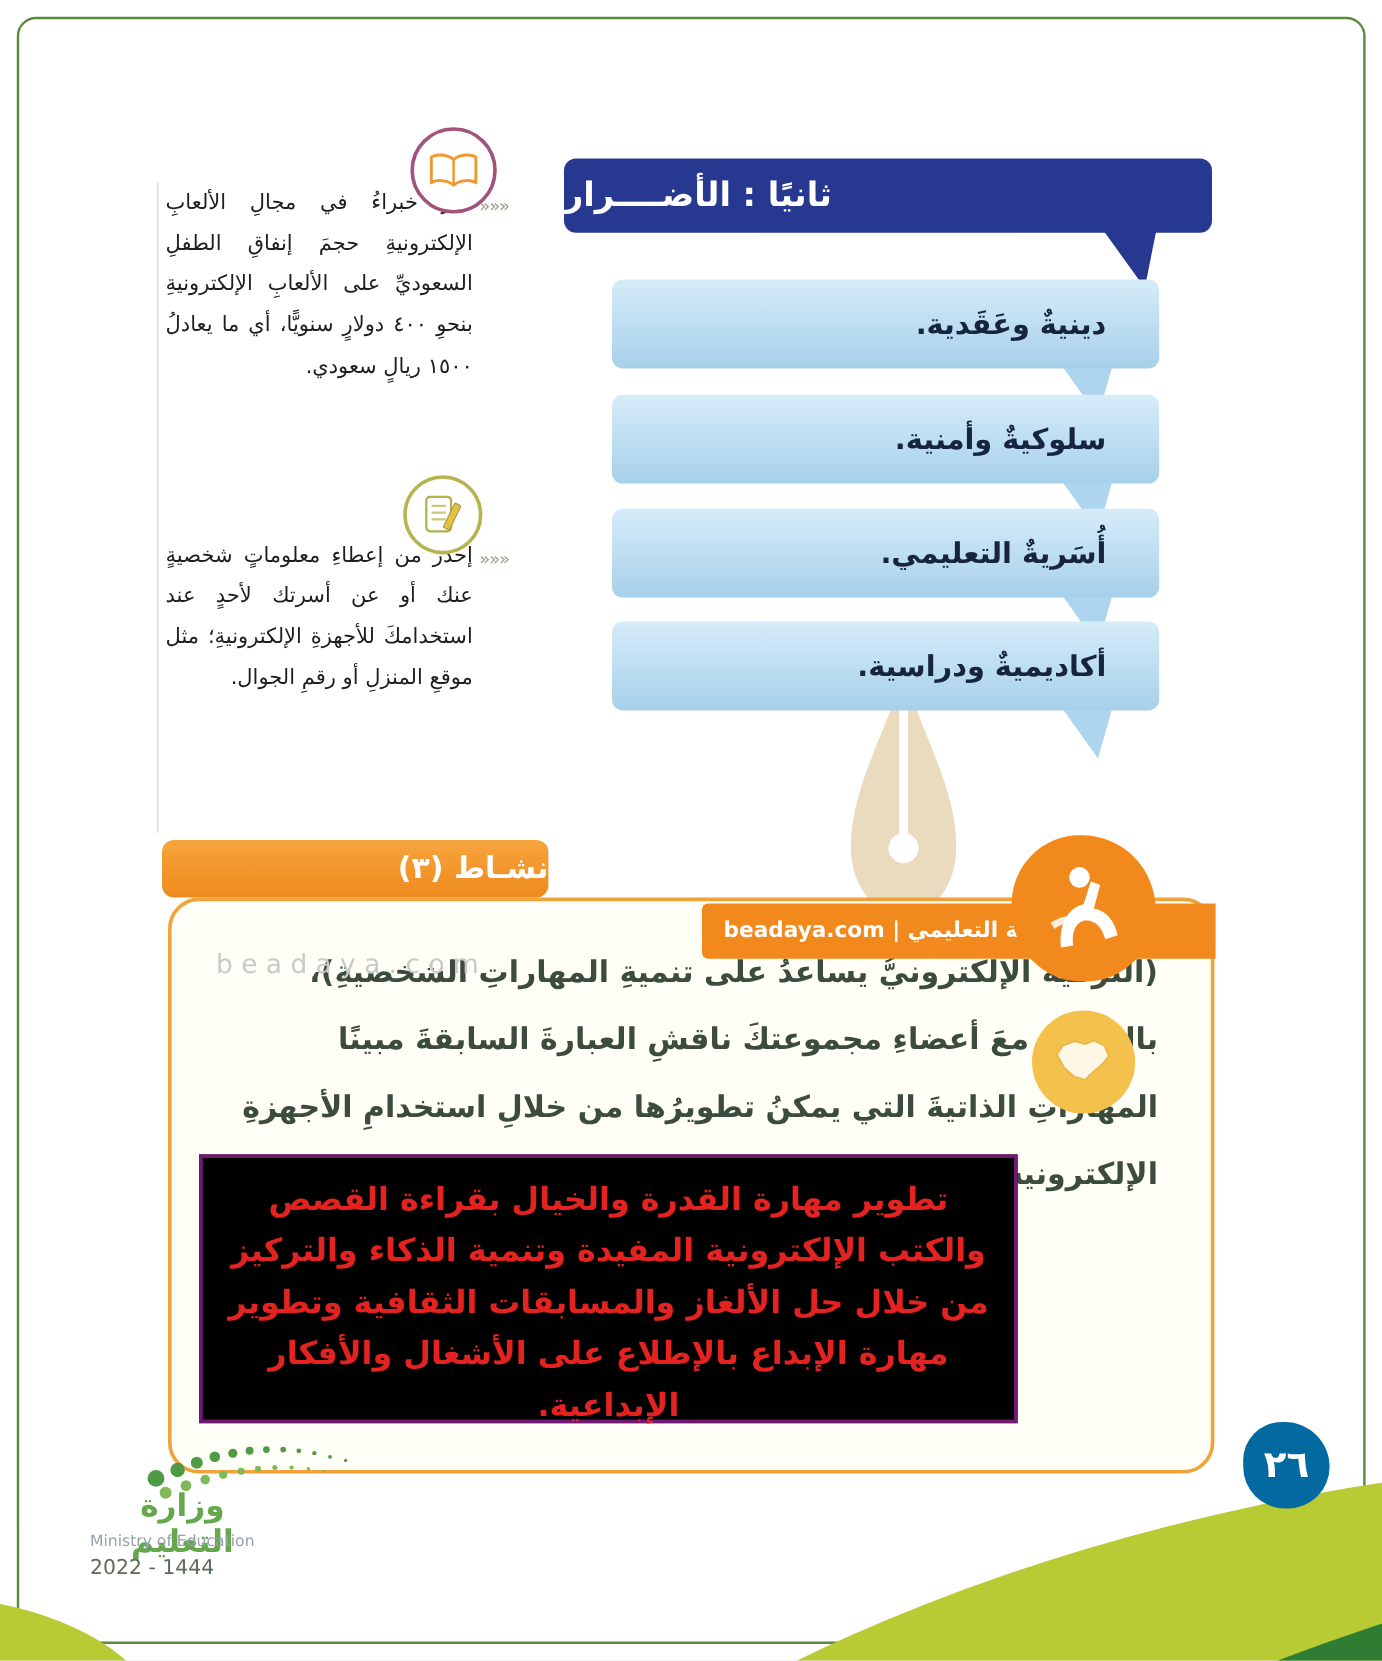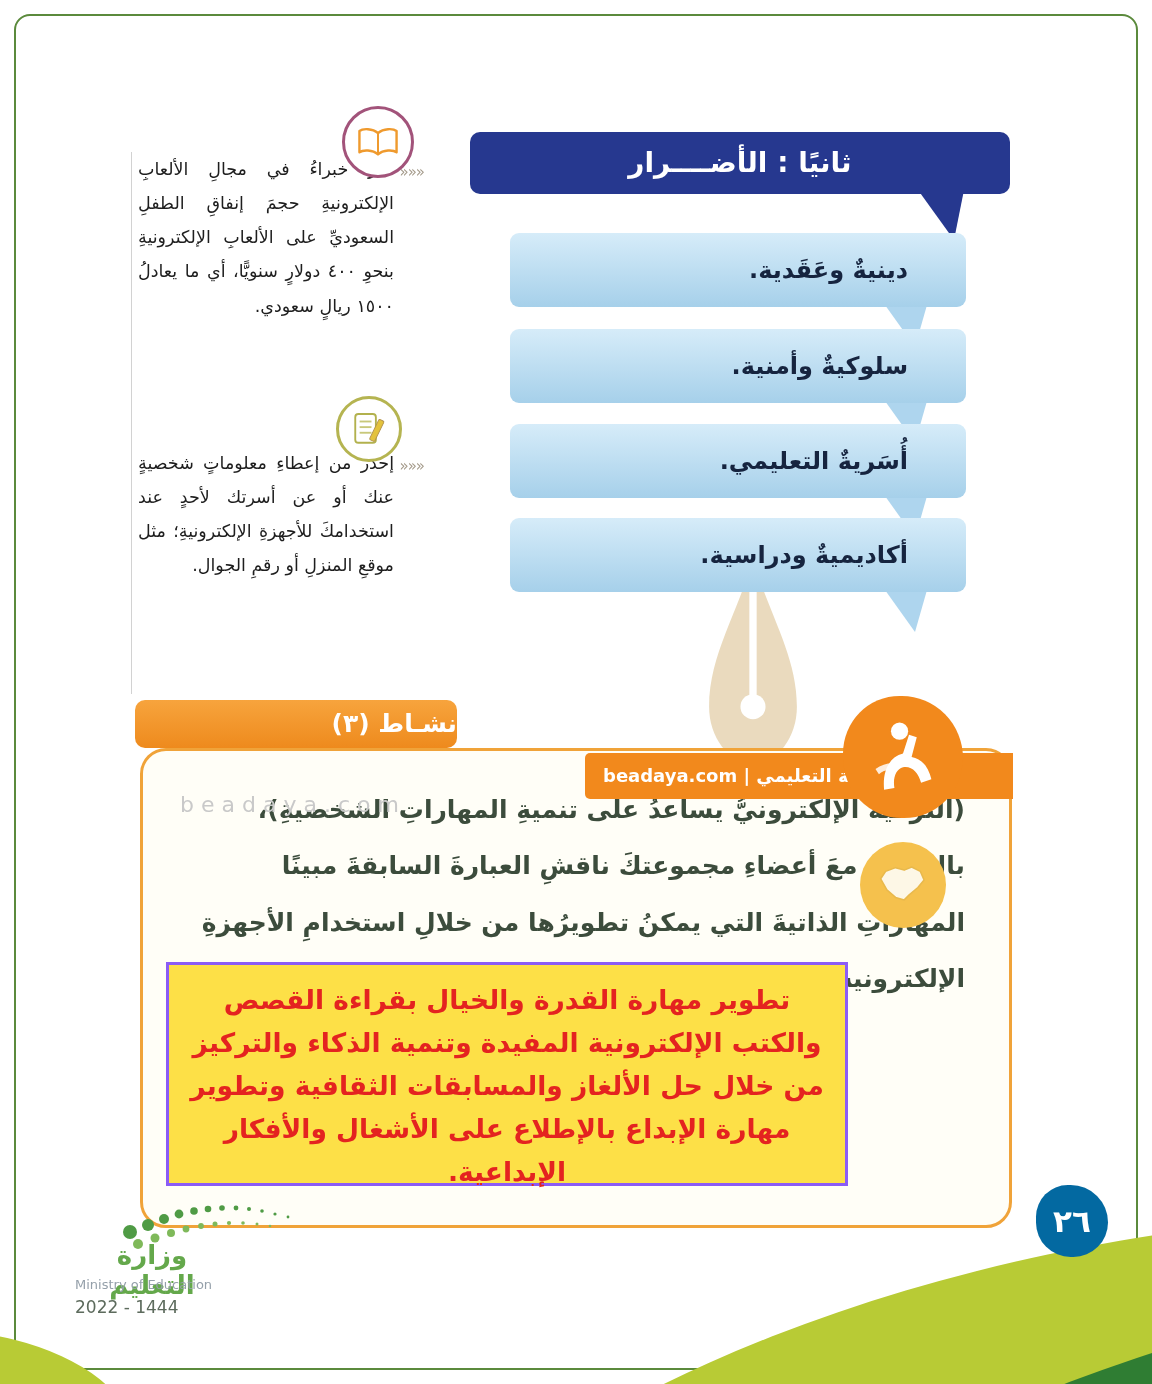--- a/index.html
+++ b/index.html
@@ -9,34 +9,34 @@
     font-family:"DejaVu Sans","Liberation Sans",sans-serif;
   }
   .frame{
     position:absolute;top:14px;left:14px;right:14px;bottom:14px;
     border:2px solid #5b8a3c;border-radius:16px;z-index:1;pointer-events:none;
   }
   
   .title-banner{
     position:absolute;left:470px;top:132px;width:540px;height:62px;
     background:#26388f;border-radius:10px;z-index:3;
-    color:#fff;font-size:28px;font-weight:bold;text-align:center;line-height:62px;
+    color:#fff;font-size:28px;font-weight:bold;text-align:left;line-height:62px;
     direction:rtl;letter-spacing:1px;
   }
   .title-tail{
     position:absolute;left:918px;top:190px;width:0;height:0;z-index:2;
     border-top:50px solid #26388f;border-left:36px solid transparent;border-right:10px solid transparent;
   }
   
   .chev{
     position:absolute;left:510px;width:456px;height:74px;z-index:3;
     background:linear-gradient(180deg,#d6ecf9 0%,#a6d0ea 100%);
     border-radius:9px;direction:rtl;
     color:#16243f;font-size:24px;font-weight:600;line-height:74px;
-    padding-right:58px;box-sizing:border-box;text-align:right;
+    padding-right:44px;box-sizing:border-box;text-align:right;
   }
   .chev-tail{
     position:absolute;left:885px;width:0;height:0;z-index:2;
     border-top:42px solid #aed5ee;border-left:30px solid transparent;border-right:12px solid transparent;
   }
   
   .vline{position:absolute;left:131px;top:152px;width:1px;height:542px;background:#d2d2d2;z-index:2;}
   .note{
     position:absolute;left:138px;width:256px;z-index:3;direction:rtl;
     font-size:17.5px;line-height:1.95;color:#1e1e1e;text-align:justify;font-weight:500;
@@ -83,21 +83,21 @@
   .activity-box{
     position:absolute;left:140px;top:748px;width:872px;height:480px;z-index:2;
     background:#fffef7;border:3px solid #f0a339;border-radius:26px;box-sizing:border-box;
   }
   .activity-prompt{
     position:absolute;left:170px;top:782px;width:795px;z-index:3;direction:rtl;
     color:#3c4c3c;font-size:25px;font-weight:bold;line-height:2.25;text-align:right;
   }
   .answer-box{
     position:absolute;left:166px;top:962px;width:682px;height:224px;z-index:4;
-    background:#fde047;border:3px solid #8b5cf6;box-sizing:border-box;
+    background:#000000;border:3px solid #701a75;box-sizing:border-box;
   }
   .answer-text{
     direction:rtl;color:#e42320;font-size:26.5px;font-weight:bold;line-height:1.62;
     text-align:center;padding:14px 16px;
   }
   
   .page-badge{
     position:absolute;left:1036px;top:1185px;width:72px;height:72px;z-index:7;
     background:#0369a1;border-radius:46% 54% 50% 50%;
     color:#fff;font-size:31px;font-weight:bold;text-align:center;line-height:72px;direction:rtl;

